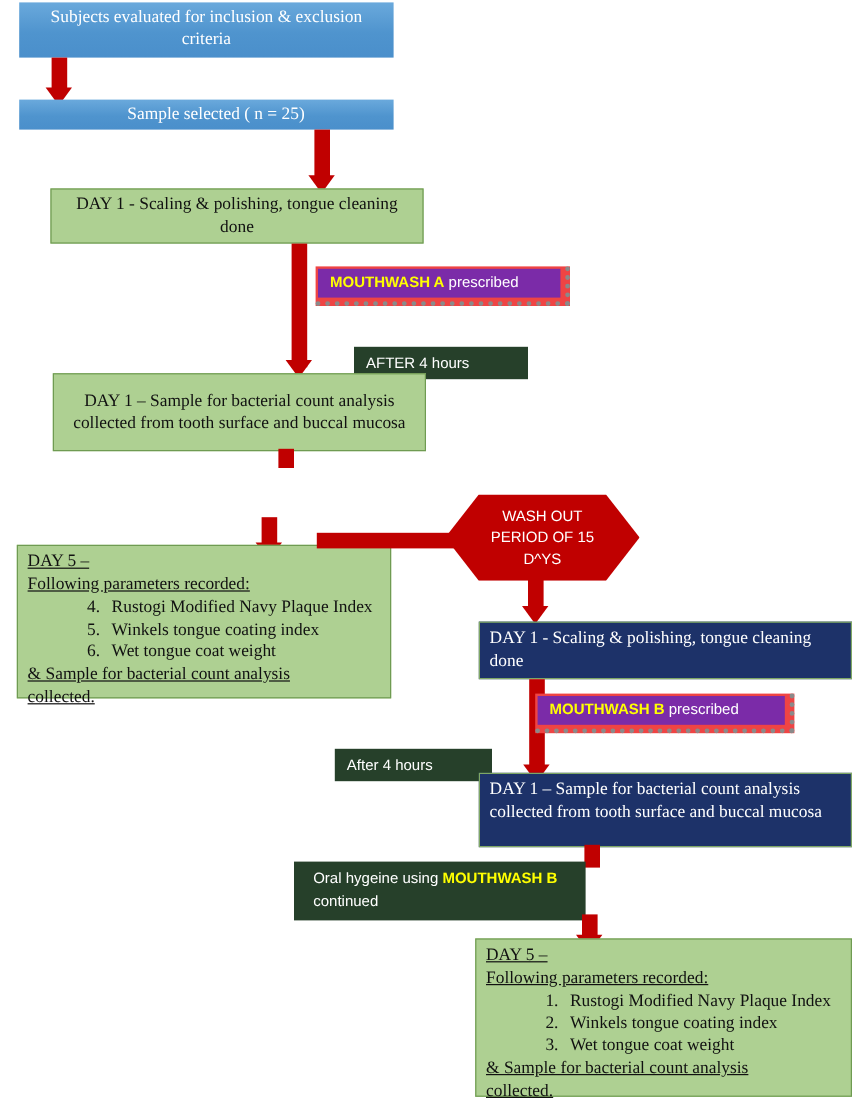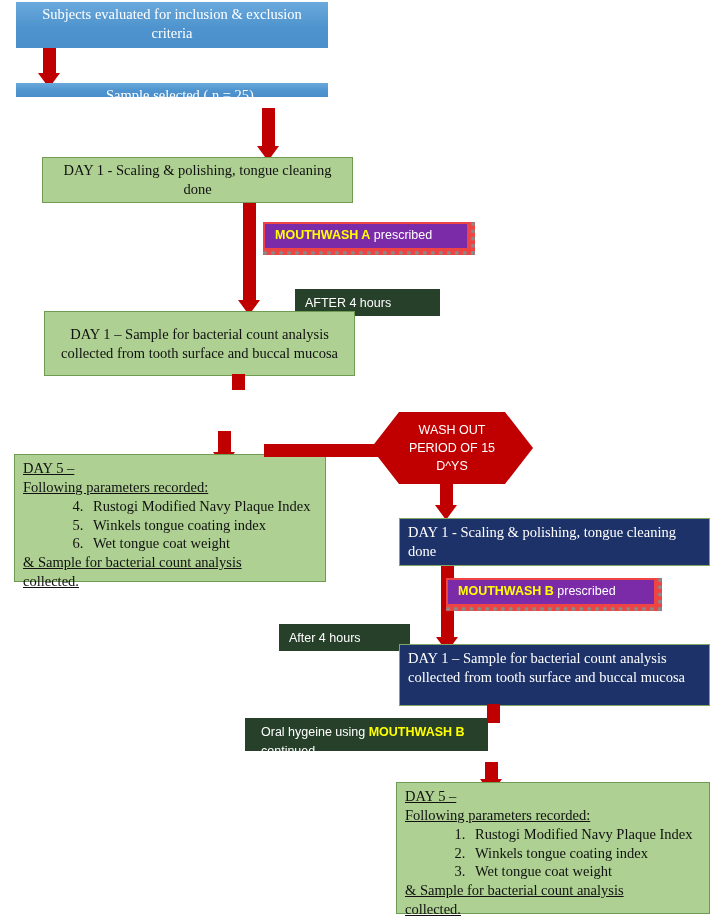--- a/index.html
+++ b/index.html
@@ -67,21 +67,21 @@
 
 <div class="stage">
 
   <div class="node blue" style="left:16px;top:2px;width:312px;height:46px;">
     <span>Subjects evaluated for inclusion &amp; exclusion criteria</span>
   </div>
 
   <div class="stem" style="left:43px;top:48px;width:13px;height:26px;"></div>
   <div class="head down" style="left:38px;top:73px;"></div>
 
-  <div class="node blue" style="left:16px;top:83px;width:312px;height:14px;padding-left:24px;">
+  <div class="node blue" style="left:16px;top:83px;width:312px;height:25px;padding-left:24px;">
     <span>Sample selected ( n = 25)</span>
   </div>
 
   <div class="stem" style="left:262px;top:108px;width:13px;height:41px;"></div>
   <div class="head down" style="left:257px;top:146px;"></div>
 
   <div class="node green center" style="left:42px;top:157px;width:311px;height:46px;">
     <span>DAY 1 - Scaling &amp; polishing, tongue cleaning done</span>
   </div>
 
@@ -155,21 +155,21 @@
   <div class="node forest" style="left:279px;top:624px;width:131px;height:27px;">
     <span>After 4 hours</span>
   </div>
 
   <div class="node navy" style="left:399px;top:644px;width:311px;height:62px;">
     <span>DAY 1 – Sample for bacterial count analysis collected from tooth surface and buccal mucosa</span>
   </div>
 
   <div class="stem" style="left:487px;top:704px;width:13px;height:19px;"></div>
 
-  <div class="node forest" style="left:245px;top:718px;width:243px;height:33px;padding-left:16px;">
+  <div class="node forest" style="left:245px;top:718px;width:243px;height:49px;padding-left:16px;">
     <span>Oral hygeine using </span><span class="hl">MOUTHWASH B</span>
     <span class="ln">continued</span>
   </div>
 
   <div class="stem" style="left:485px;top:762px;width:13px;height:22px;"></div>
   <div class="head down" style="left:480px;top:779px;"></div>
 
   <div class="node green d5" style="left:396px;top:782px;width:314px;height:132px;">
     <span class="ln">DAY 5 –</span>
     <span class="ln">Following parameters recorded:</span>

